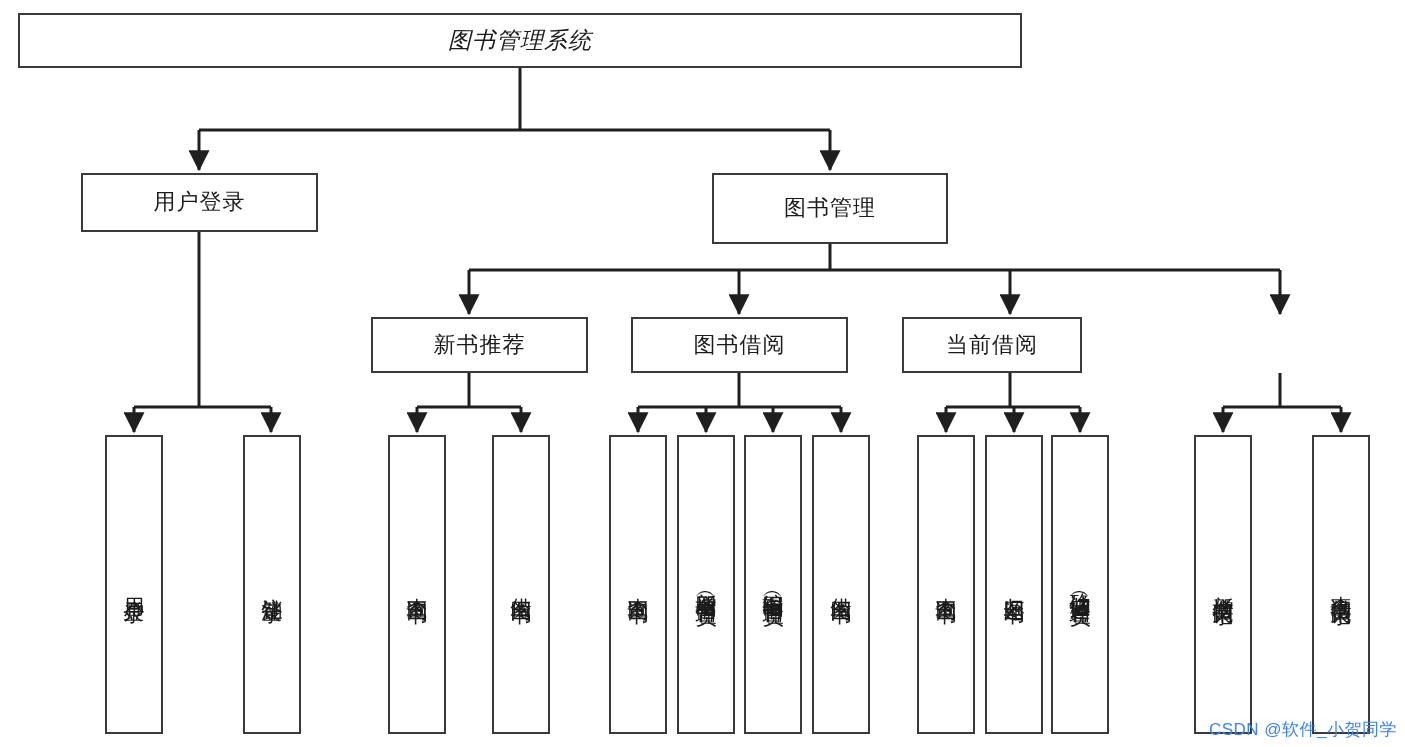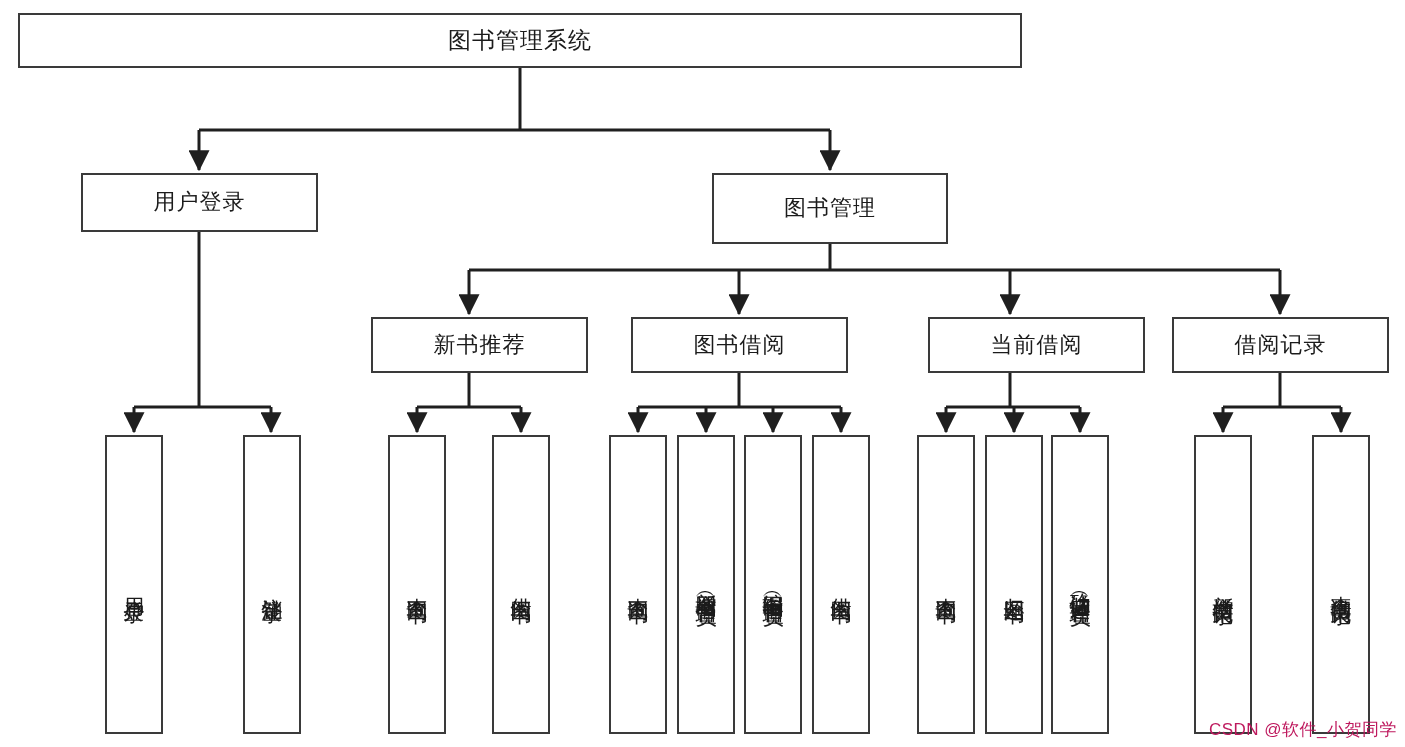--- a/index.html
+++ b/index.html
@@ -43,27 +43,28 @@
   .node.vert {
     writing-mode: vertical-rl;
     text-orientation: upright;
     font-size: 21px;
     line-height: 1.15;
     letter-spacing: 2px;
     padding: 4px 0;
   }
   .node.root {
     font-size: 23px;
+    font-style: italic;
   }
   .watermark {
     position: absolute;
     right: 8px;
     bottom: 6px;
     font-size: 17px;
-    color: #be185d;
+    color: #3b82f6;
     letter-spacing: 0.5px;
     white-space: nowrap;
     pointer-events: none;
   }
 </style>
 </head>
 <body>
 
 <div id="canvas">
 
@@ -127,25 +128,22 @@
   <div class="node horiz" style="left:712px; top:173px; width:236px; height:71px;">
     <span>图书管理</span>
   </div>
 
   <div class="node horiz" style="left:361px; top:317px; width:217px; height:56px;margin-left:10px;">
     <span>新书推荐</span>
   </div>
   <div class="node horiz" style="left:631px; top:317px; width:217px; height:56px;">
     <span>图书借阅</span>
   </div>
-  <div class="node horiz" style="left:928px; top:317px; width:217px; height:56px;">
+  <div class="node horiz" style="left:902px; top:317px; width:180px; height:56px;">
     <span>当前借阅</span>
-  </div>
-  <div class="node horiz" style="left:1172px; top:317px; width:217px; height:56px;">
-    <span>借阅记录</span>
   </div>
 
   <div class="node vert" style="left:105px; top:435px; width:58px; height:299px;">
     <span>用户登录</span>
   </div>
   <div class="node vert" style="left:243px; top:435px; width:58px; height:299px;">
     <span>注销登录</span>
   </div>
 
   <div class="node vert" style="left:388px; top:435px; width:58px; height:299px;">

